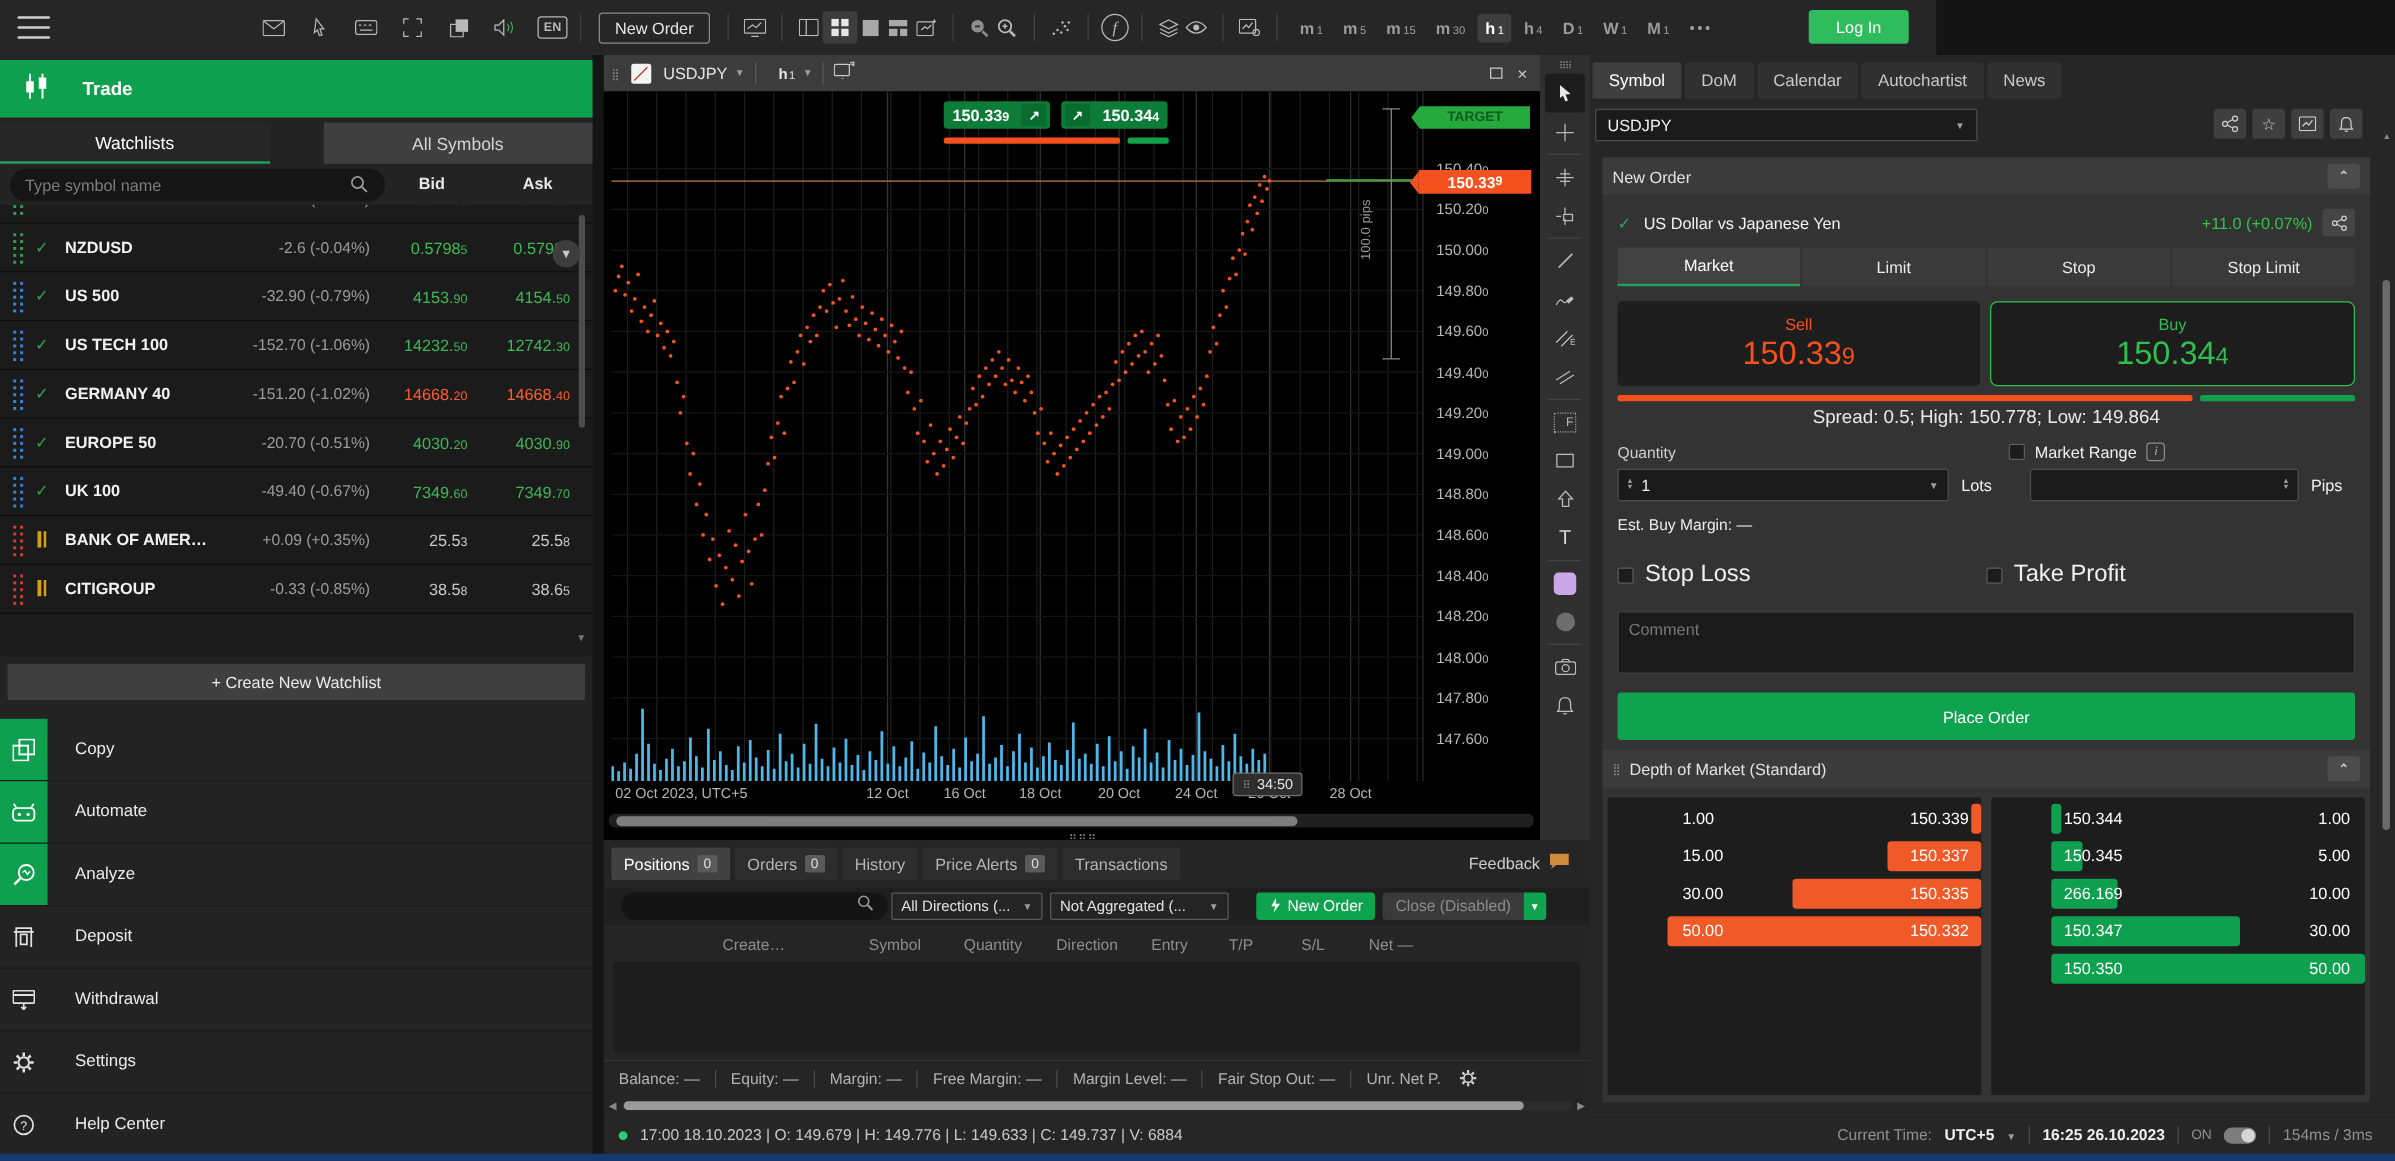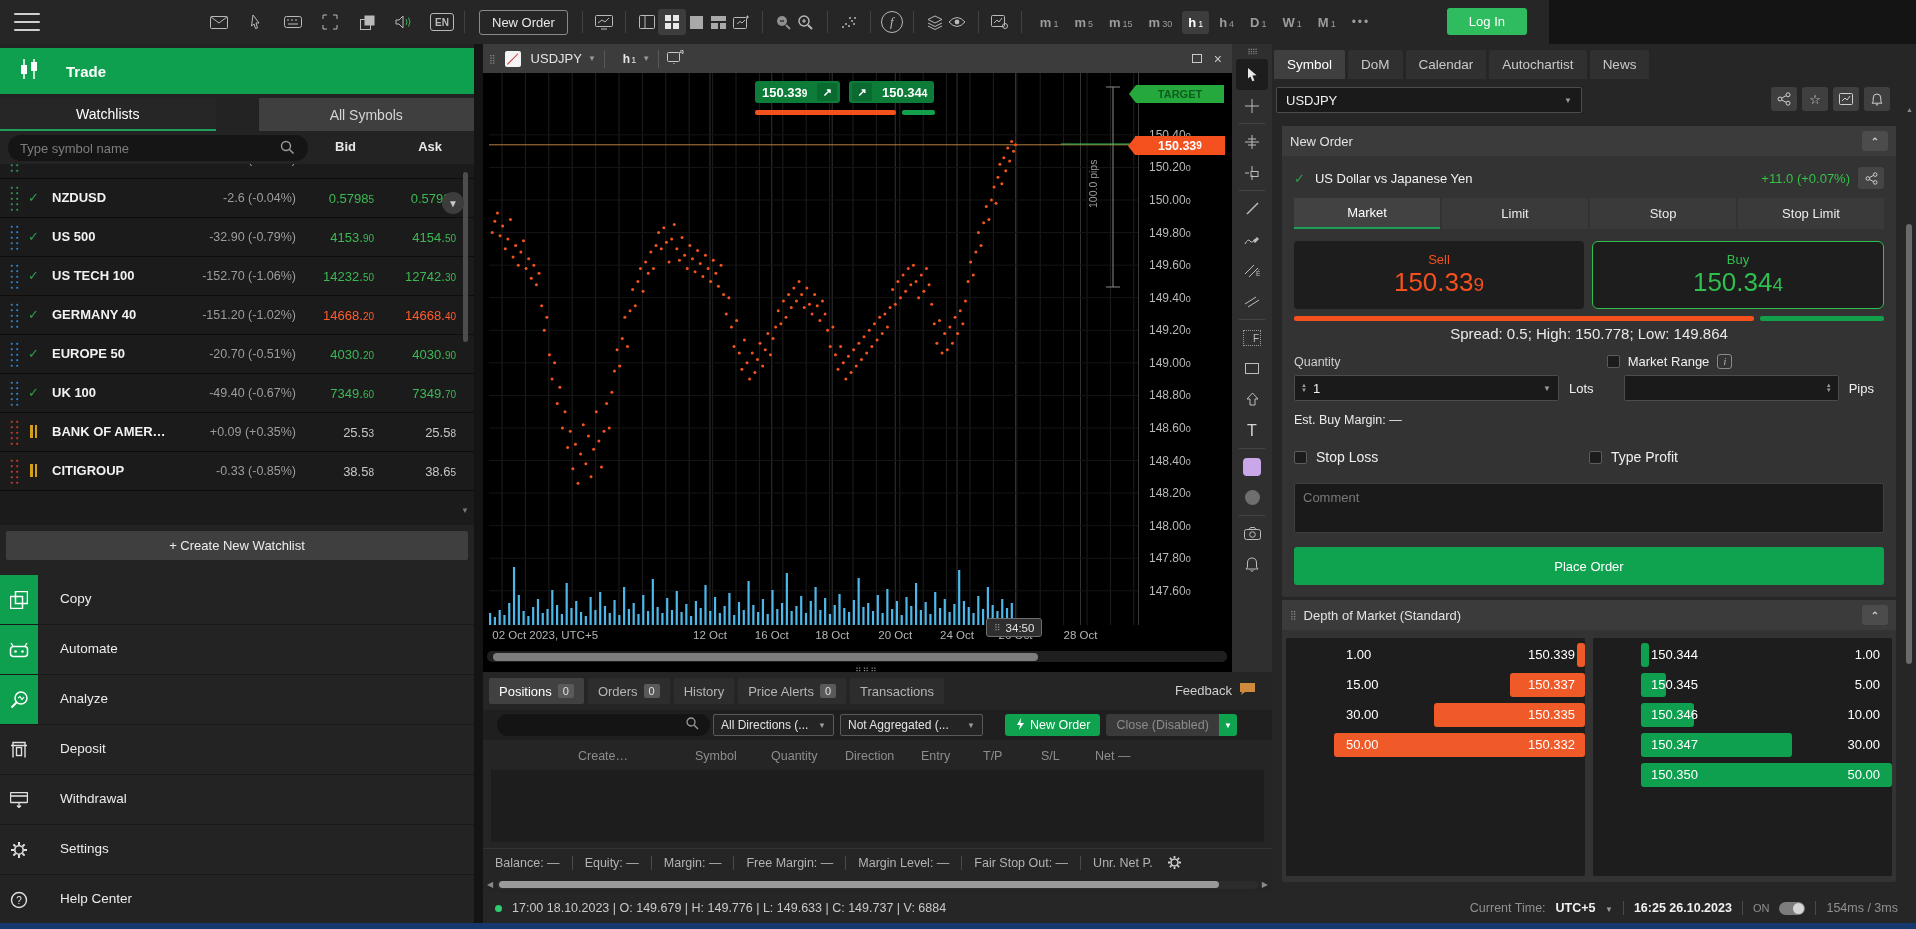--- a/index.html
+++ b/index.html
@@ -187,21 +187,21 @@
   .info-i { width:15px; height:15px; border:1px solid #8a8a8a; border-radius:3px; color:#b9b9b9; font-size:10px; font-style:italic; display:flex; align-items:center; justify-content:center; font-family:"Liberation Serif",serif; }
   .inputs-row { display:flex; align-items:center; margin-top:6px; }
   .stepper { display:flex; flex-direction:column; line-height:5px; font-size:6px; color:#9a9a9a; margin:0 6px; }
   .qty-input { width:265px; height:26px; background:#1a1a1a; border:1px solid #4c4c4c; border-radius:2px; display:flex; align-items:center; color:#f0f0f0; font-size:13px; }
   .qty-input input { flex:1; background:transparent; border:none; color:#f0f0f0; font-size:13px; }
   .unit-lab { color:#f0f0f0; font-size:13px; margin:0 10px; }
   .pips-input { width:215px; height:26px; background:#1a1a1a; border:1px solid #4c4c4c; border-radius:2px; display:flex; align-items:center; margin-left:auto; }
   .est-margin { color:#ececec; font-size:12.5px; margin-top:12px; }
   .sltp-row { display:flex; margin-top:22px; }
   .sltp { display:flex; align-items:center; gap:9px; width:50%; }
-  .sltp .lab { color:#f0f0f0; font-size:14px; }
+  .sltp .lab { color:#f0f0f0; font-size:19px; }
   .comment-box { margin-top:18px; width:100%; height:50px; background:#1a1a1a; border:1px solid #3f3f3f; border-radius:2px; color:#ddd; font-size:13px; padding:6px 8px; resize:none; font-family:"Liberation Sans",sans-serif; }
   .comment-box::placeholder { color:#787878; }
   .btn-place { margin-top:10px; width:100%; height:38px; background:#0fa34f; border:none; border-radius:3px; color:#fff; font-size:13px; cursor:pointer; }
   .dom-body { position:relative; display:flex; gap:8px; padding:8px 4px 6px; height:252px; }
   .dom-col { flex:1; background:#1d1d1d; border-radius:2px; padding:2px 0; }
   .dom-row { position:relative; height:30px;margin-left:48px; }
   .dom-bar { position:absolute; top:3px; height:24px; border-radius:3px; }
   .dom-bar.bid { right:0; background:#f05a28; }
   .dom-bar.ask { left:0; background:#0fa04f; }
   .dom-txt { position:absolute; top:7px; font-size:13px; color:#fff; z-index:2; }
@@ -1338,21 +1338,21 @@
         <span class="unit-lab">Pips</span>
       </div>
       <div class="est-margin">Est. Buy Margin: —</div>
       <div class="sltp-row">
         <div class="sltp">
           <span class="checkbox"></span>
           <span class="lab">Stop Loss</span>
         </div>
         <div class="sltp">
           <span class="checkbox"></span>
-          <span class="lab">Type Profit</span>
+          <span class="lab">Take Profit</span>
         </div>
       </div>
       <textarea class="comment-box" placeholder="Comment" style=""></textarea>
       <button class="btn-place">Place Order</button>
     </div>
   </div>
 
   <div class="panel" style="top:556px;">
     <div class="panel-hd">
       <span class="drag-dots" style="margin:0 8px 0 0;">⣿</span>
@@ -1388,21 +1388,21 @@
             <span class="dom-txt dom-price-l">150.344</span>
             <span class="dom-txt dom-vol-r">1.00</span>
           </div>
         <div class="dom-row">
             <span class="dom-bar ask" style="width: 10%;"></span>
             <span class="dom-txt dom-price-l">150.345</span>
             <span class="dom-txt dom-vol-r">5.00</span>
           </div>
         <div class="dom-row">
             <span class="dom-bar ask" style="width: 21%;"></span>
-            <span class="dom-txt dom-price-l">150.346</span>
+            <span class="dom-txt dom-price-l">266.169</span>
             <span class="dom-txt dom-vol-r">10.00</span>
           </div>
         <div class="dom-row">
             <span class="dom-bar ask" style="width: 60%;"></span>
             <span class="dom-txt dom-price-l">150.347</span>
             <span class="dom-txt dom-vol-r">30.00</span>
           </div>
         <div class="dom-row">
             <span class="dom-bar ask" style="width: 100%;"></span>
             <span class="dom-txt dom-price-l">150.350</span>

